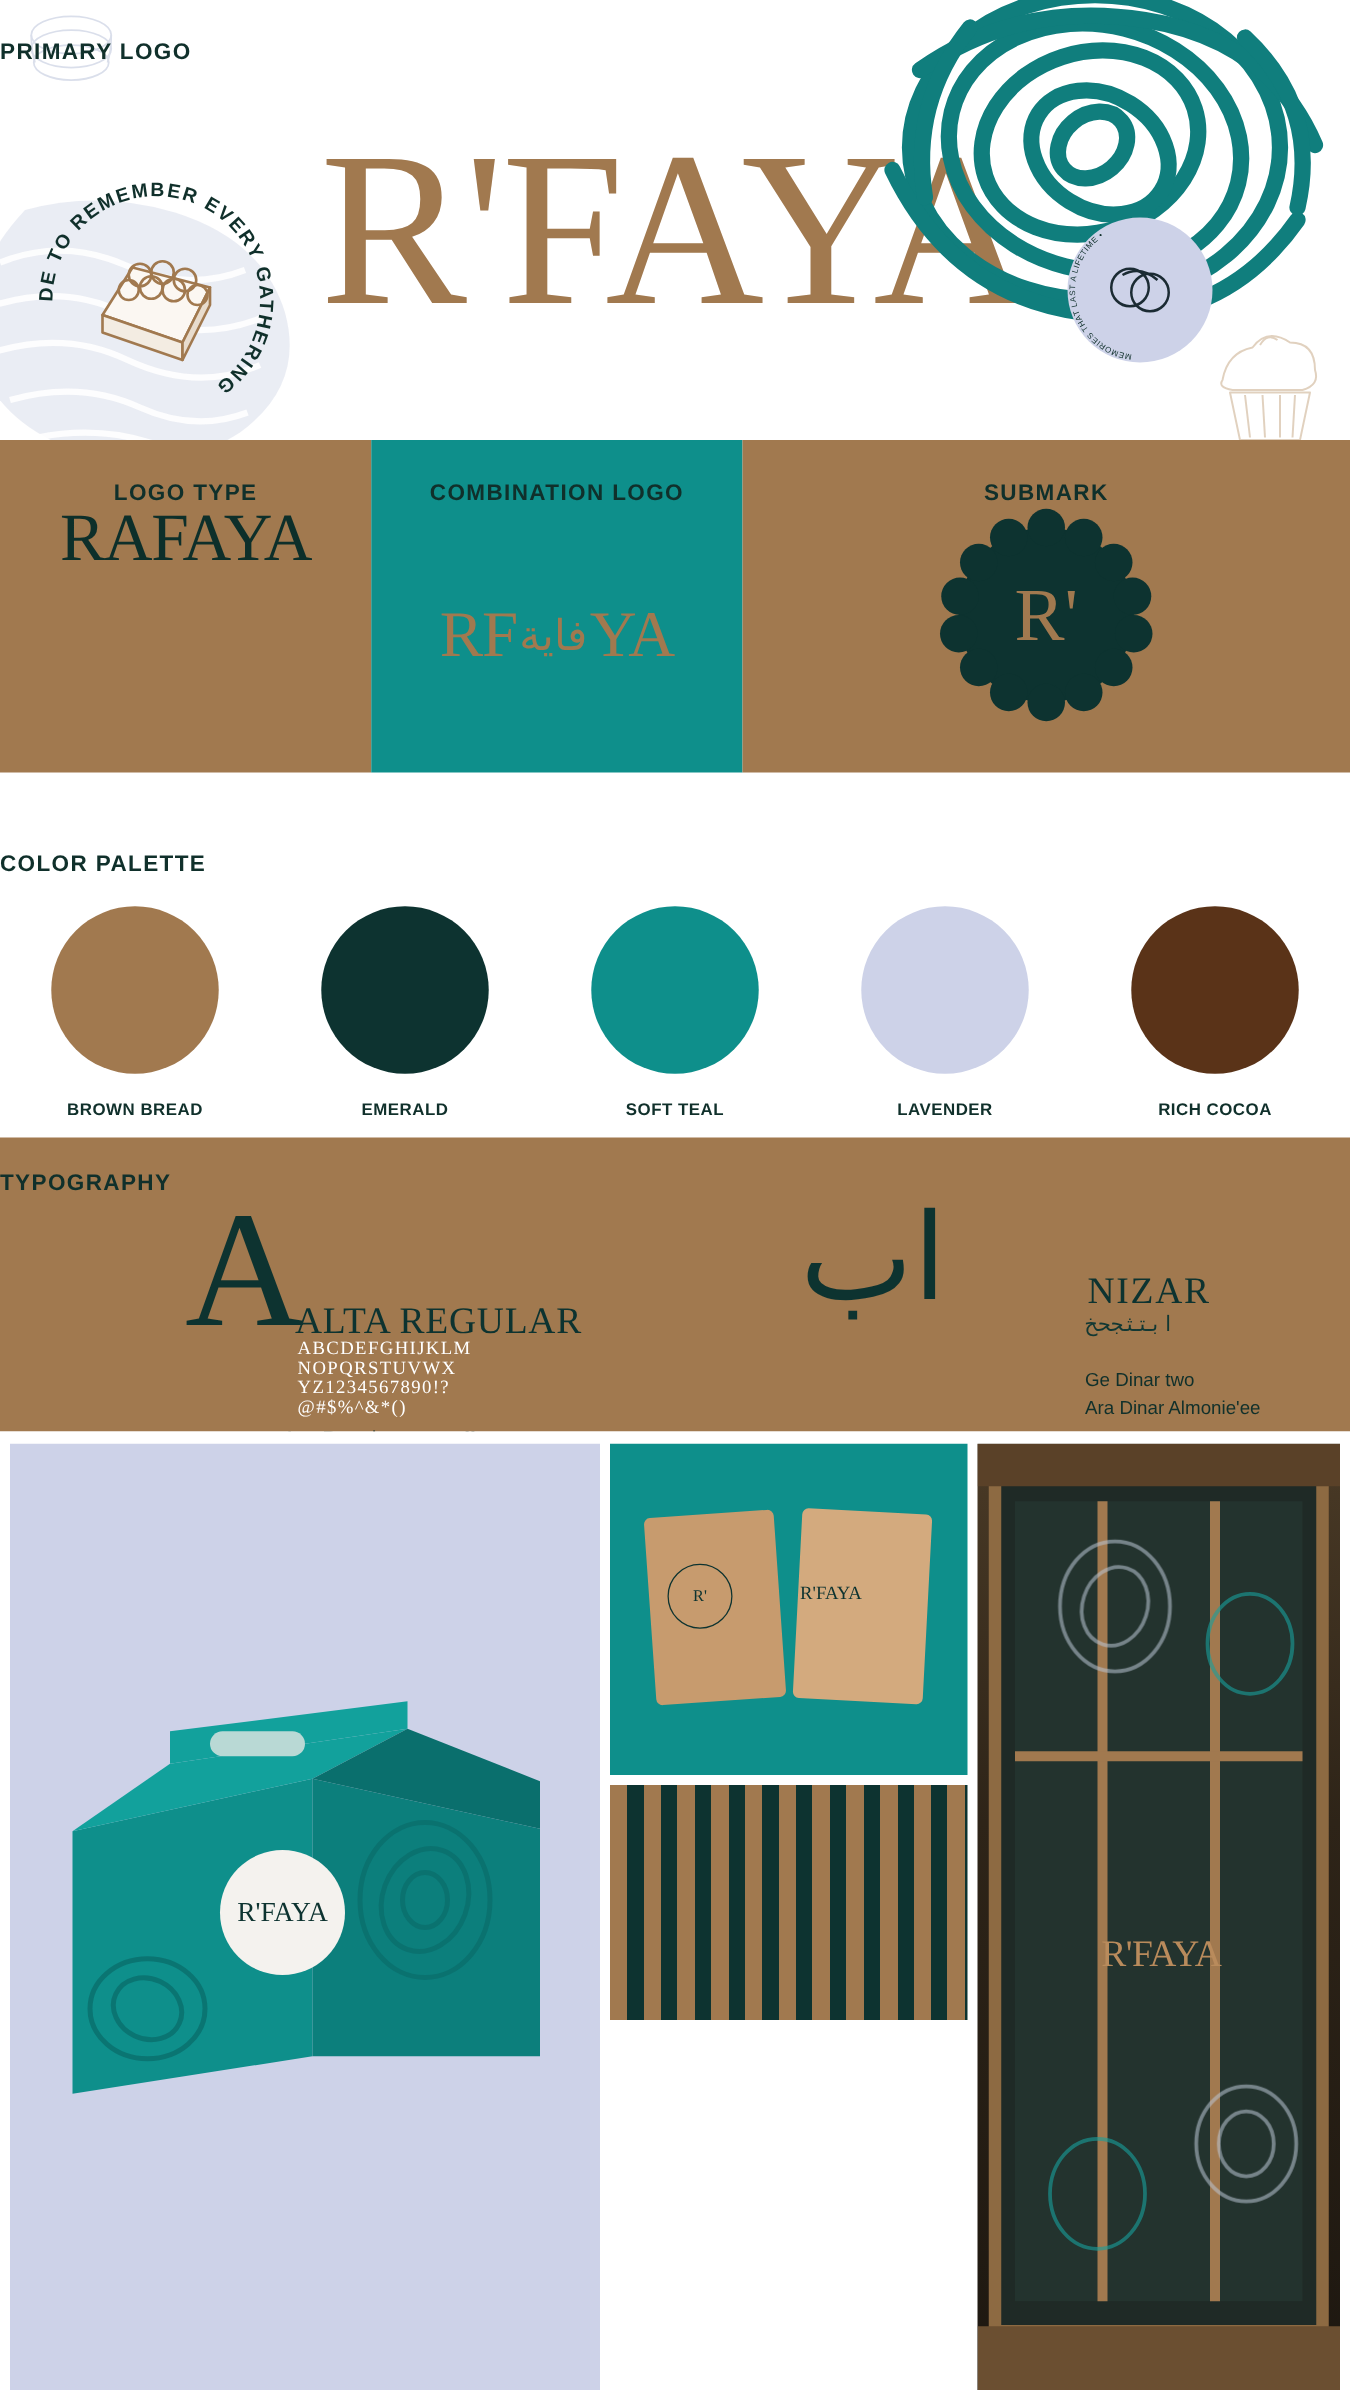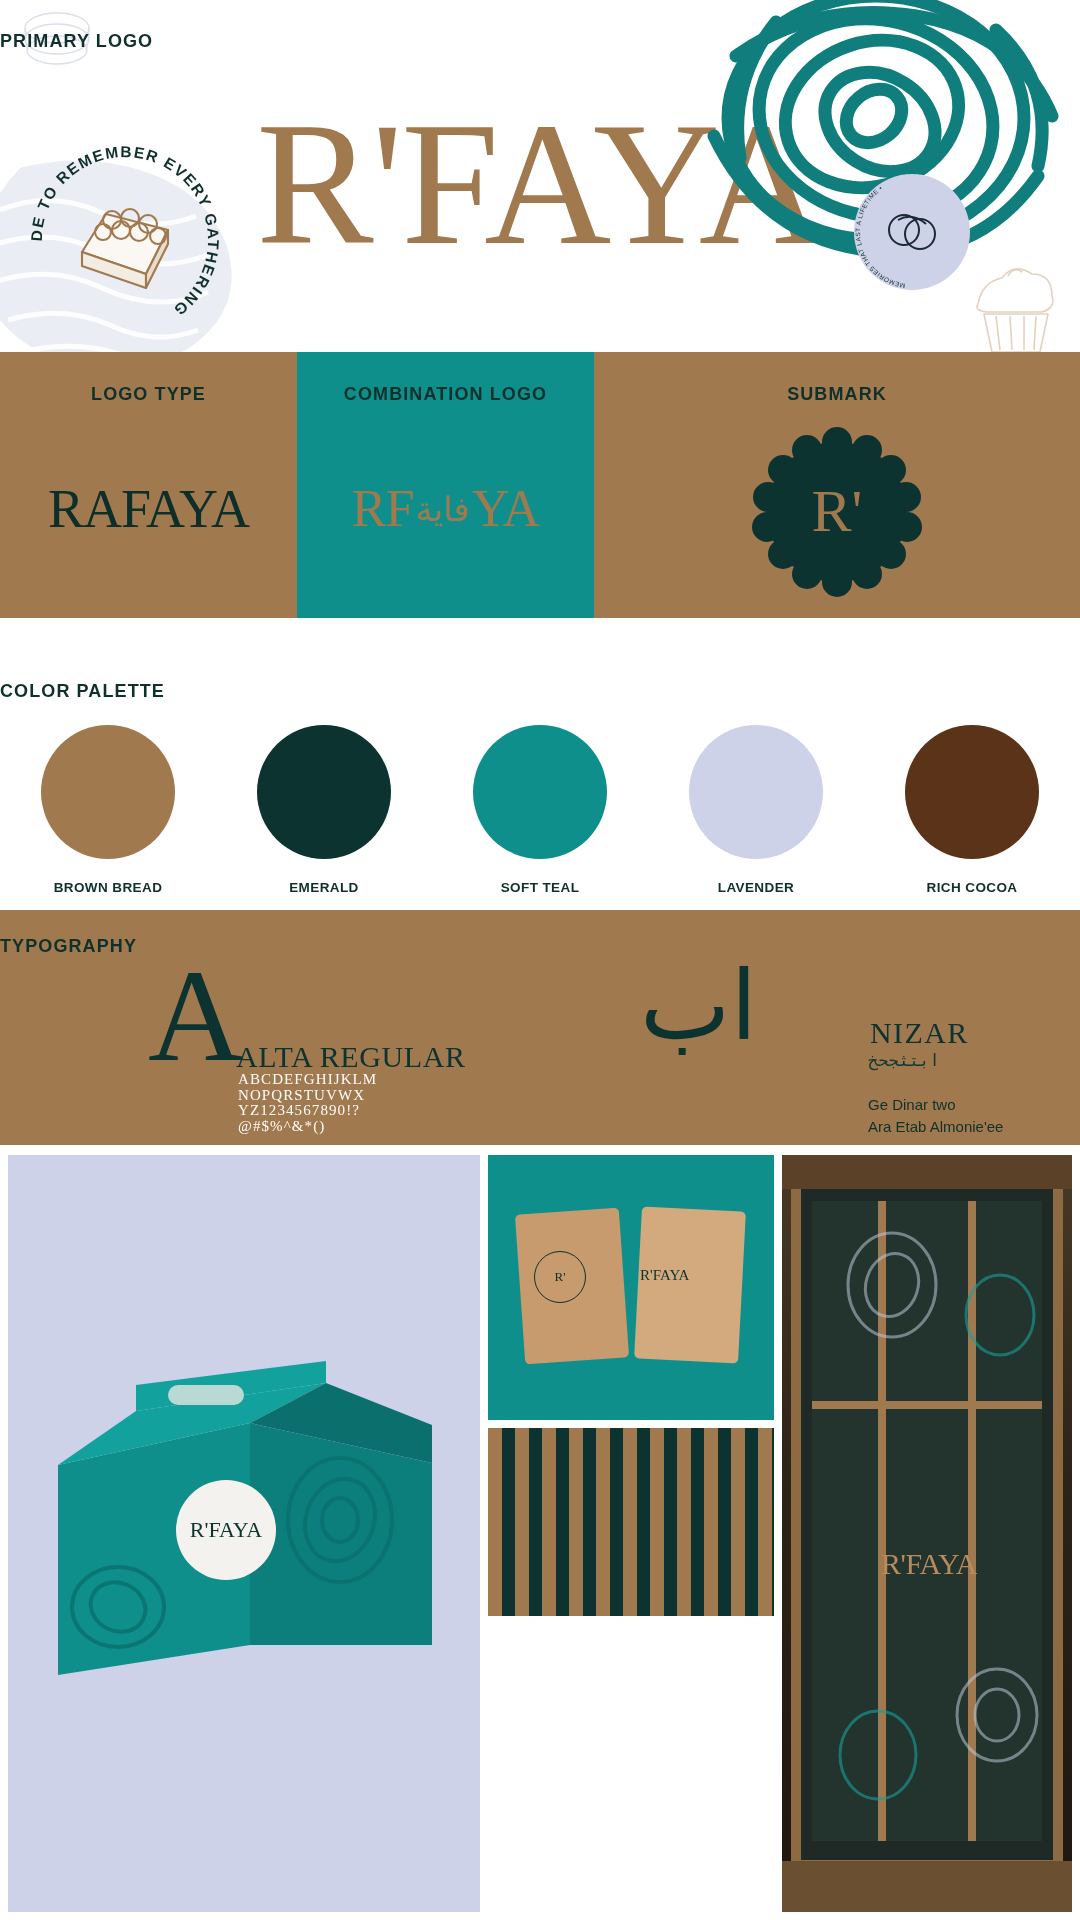--- a/index.html
+++ b/index.html
@@ -55,21 +55,21 @@
   
   .plates { position:absolute; left:12px; top:8px; width:90px; height:70px; opacity:.6; }
 
   
   .variants { display:flex; width:1080px; height:305px; }
   .vcell { position:relative; height:266px; display:flex; flex-direction:column; align-items:center; }
   .v-logotype   { width:297px; background:#a1794f; }
   .v-combo      { width:297px; background:#0e8f8b; }
   .v-submark    { width:486px; background:#a1794f; }
   .vcell .sec-label { margin-top:32px; }
-  .v-art { flex:1; display:flex; align-items:center; justify-content:center; width:100%; }
+  .v-art { flex:1; display:flex; justify-content:center; width:100%; }
 
   .mark-logotype {
     font-family:"Liberation Serif", serif;
     font-size:54px; color:#0d2f2a; letter-spacing:-1px; white-space:nowrap;
     margin-top:-6px;
   }
   .mark-combo {
     font-family:Liberation Serif, serif;
     font-size:52px; color:#a1794f; letter-spacing:-1px; white-space:nowrap;
     display:flex; align-items:center; gap:2px; margin-top:-6px;
@@ -390,21 +390,21 @@
         <span class="serifish">Allura</span>
       </div>
     </div>
 
     <div class="type-right">
       <div class="arabic-glyph">اب</div>
       <div class="nizar-name">NIZAR</div>
       <div class="arabic-set">ابتثجحخ</div>
       <div class="ar-fonts">
         <div>Ge Dinar two</div>
-        <div>Ara Etab Almonie'ee</div>
+        <div>Ara Dinar Almonie'ee</div>
       </div>
     </div>
   </section>
 
   <section class="mockups">
 
     <div class="mk-col-a">
       <div class="mk mk-box">
         <div class="boxart">
           <svg viewBox="0 0 410 360">

